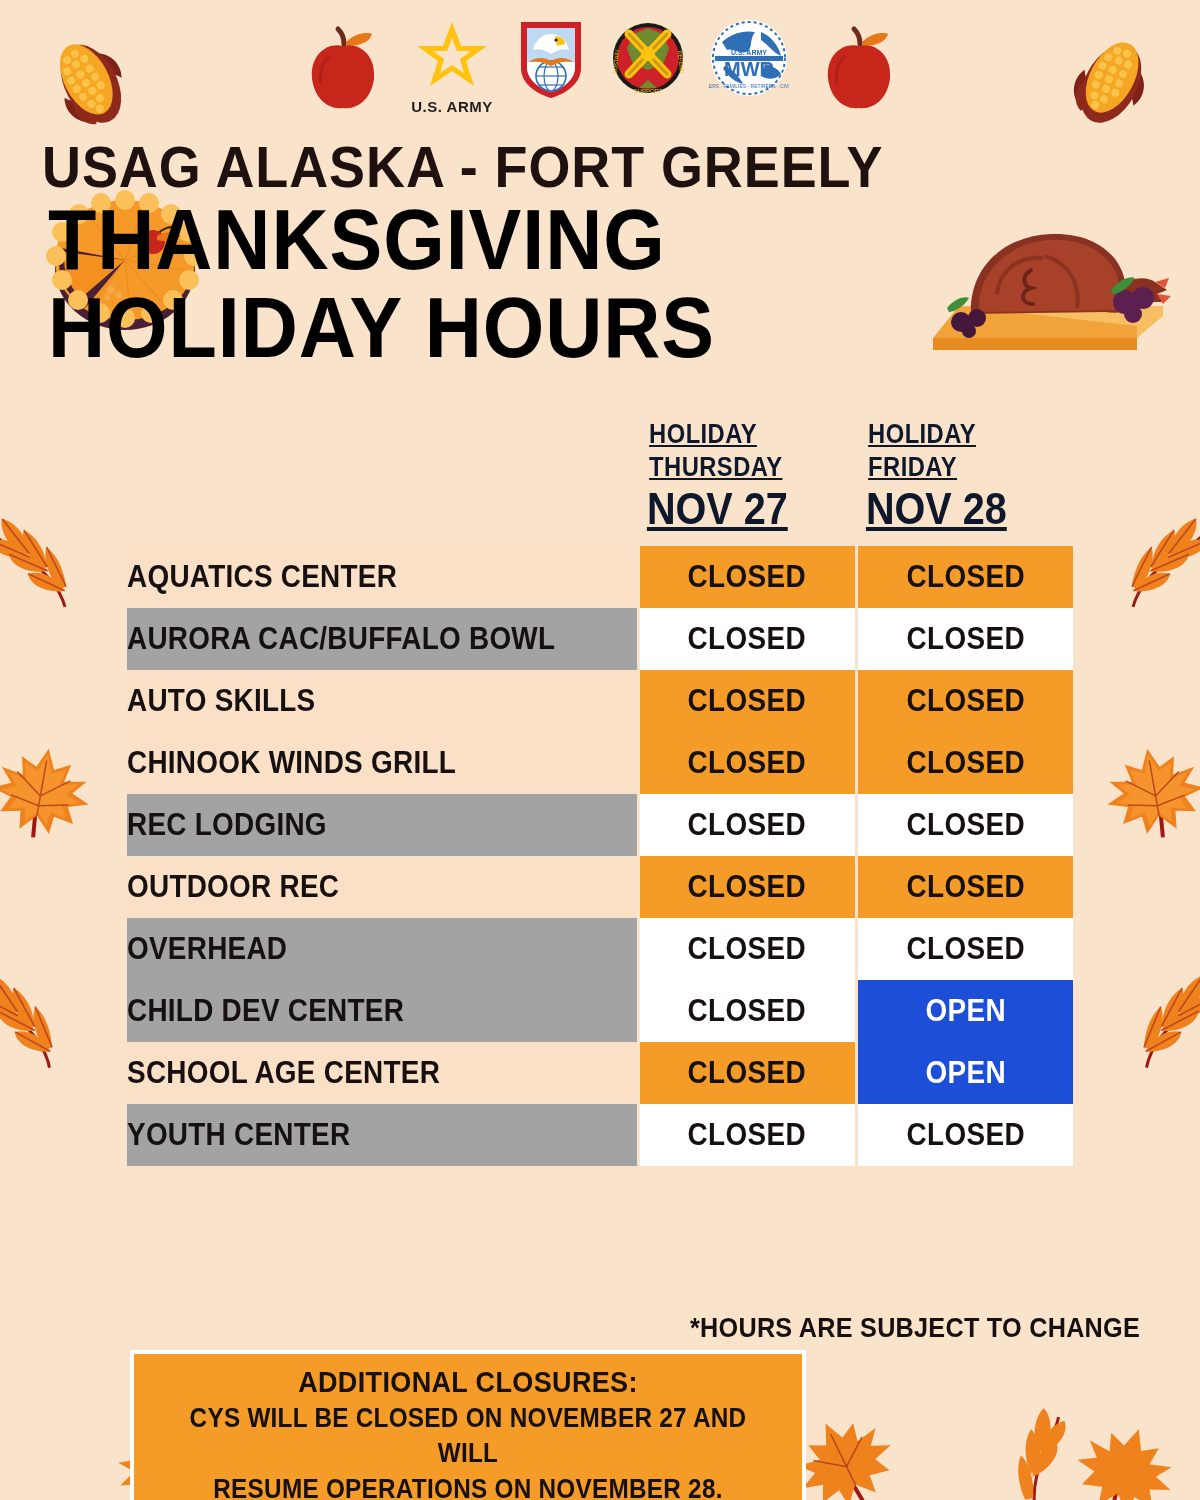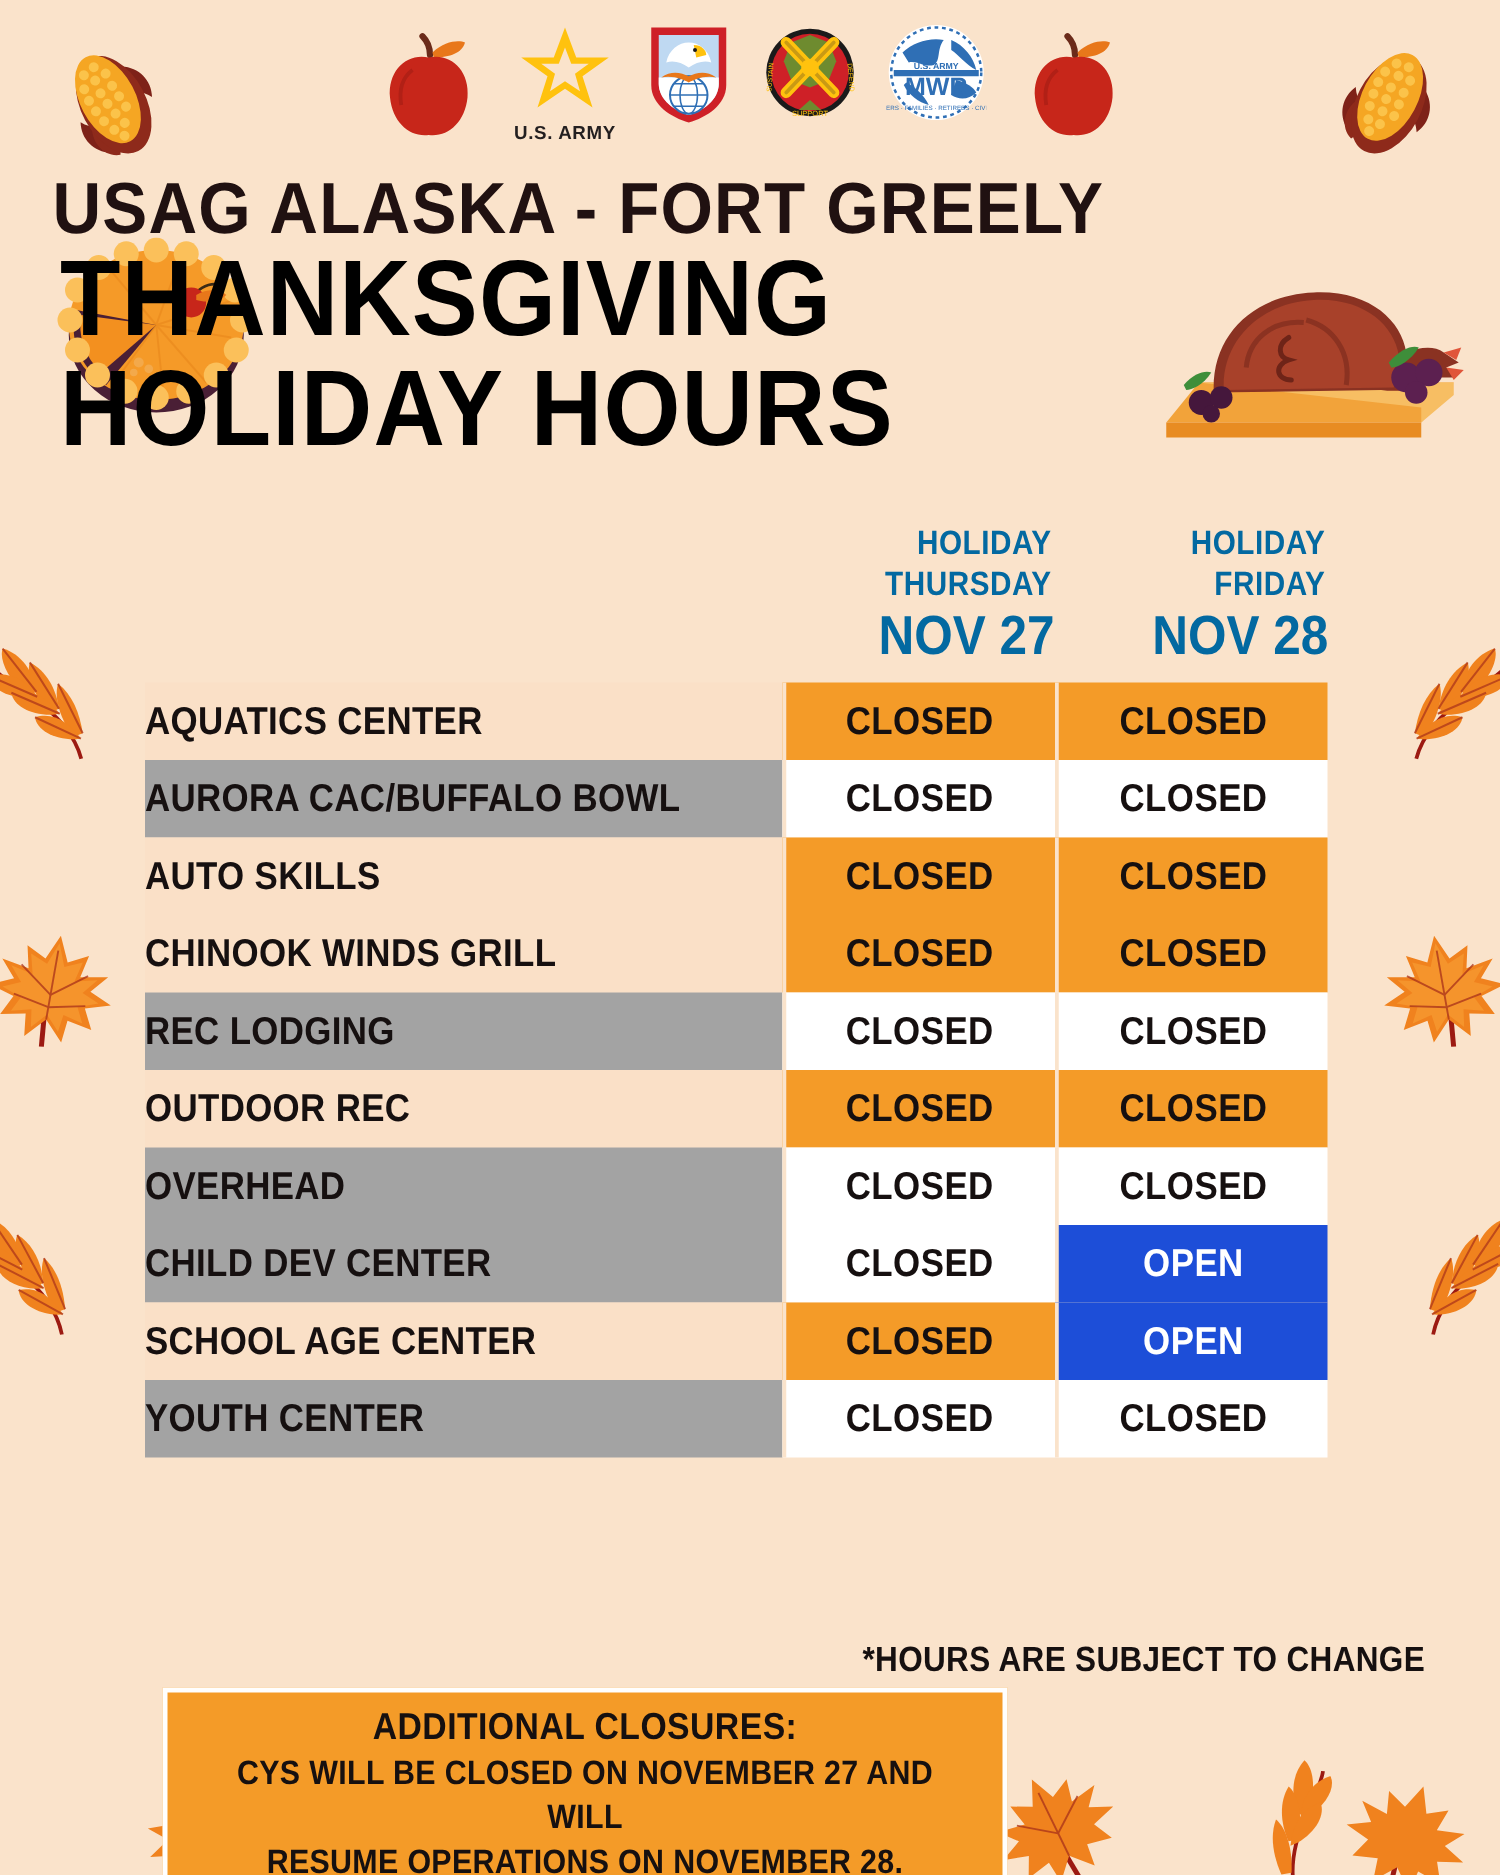--- a/index.html
+++ b/index.html
@@ -55,34 +55,34 @@
     font-size:86px; font-weight:bold; color:#000;
     letter-spacing:1px; line-height:1.02;
     transform:scaleX(.92); transform-origin:center;
   }
 
   
   #day-headers {
     position:absolute; top:418px; left:636px;
     width:437px; display:flex; z-index:5;
   }
-  .day-head { width:50%; text-align:right; color:#0369a1; }
+  .day-head { width:50%; text-align:left; color:#0f172a;text-decoration:underline; }
   .day-head .dh-sm {
     font-family:"Liberation Sans Narrow","Liberation Sans",sans-serif;
     font-size:27px; font-weight:bold; letter-spacing:.5px; line-height:1.22;
     transform:scaleX(.88); transform-origin:center; display:block;
   }
   .day-head .dh-big {
     font-family:"Liberation Sans Narrow","Liberation Sans",sans-serif;
     font-size:44px; font-weight:bold; line-height:1.12;
     transform:scaleX(.9); transform-origin:center; display:block;
   }
 
   #hours-table {
-    position:absolute; top:546px; left:116px;
+    position:absolute; top:546px; left:127px;
     width:946px; z-index:5;
     border-collapse:separate; border-spacing:0;
   }
   #hours-table tr { height:62px; }
   #hours-table td { vertical-align:middle; padding:0; }
 
   td.svc {
     width:509px; padding-left:15px; background:#a3a3a3;
   }
   tr.alt td.svc { background:#FAE0C7; }

